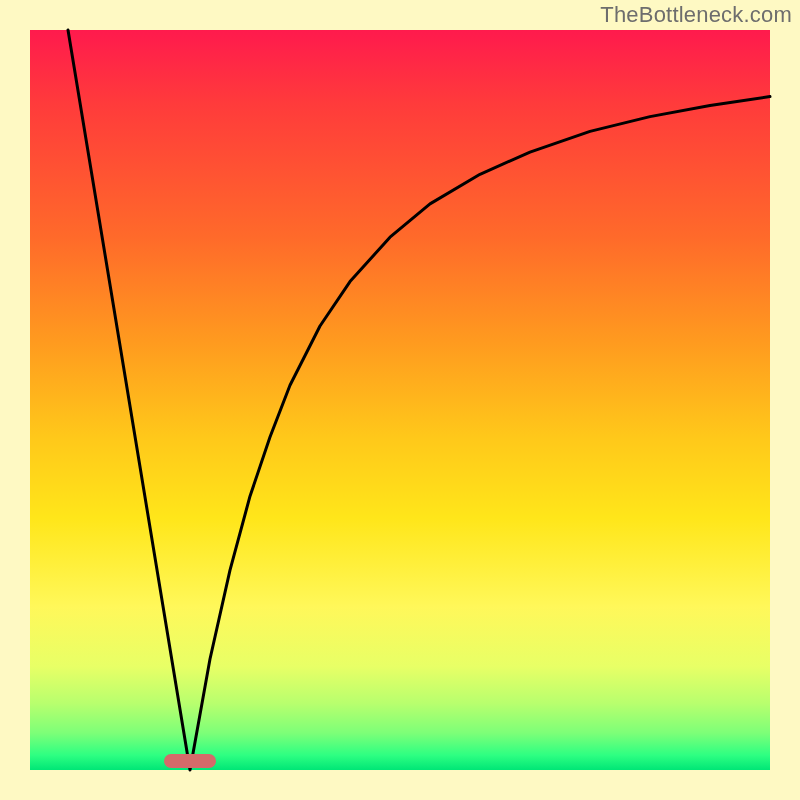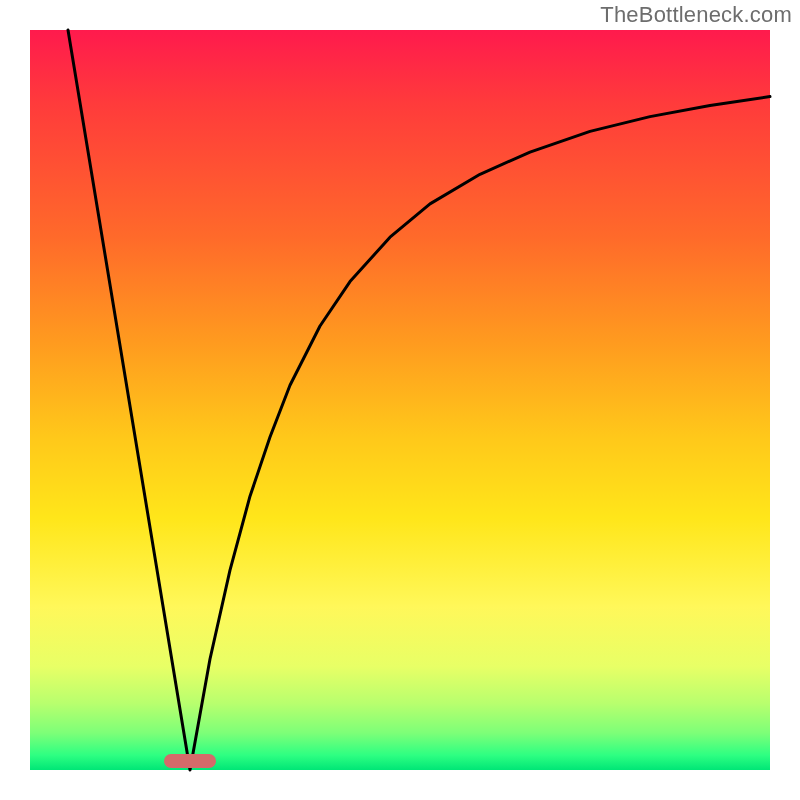--- a/index.html
+++ b/index.html
@@ -8,21 +8,21 @@
     width: 800px;
     height: 800px;
     background: #000;
     overflow: hidden;
     font-family: Arial, Helvetica, sans-serif;
   }
   .stage {
     position: relative;
     width: 800px;
     height: 800px;
-    background: #ffffff;
+    background: #fef9c3;
   }
   .plot {
     position: absolute;
     left: 30px;
     top: 30px;
     width: 740px;
     height: 740px;
     background: linear-gradient(
       to bottom,
       #ff1a4d 0%,

